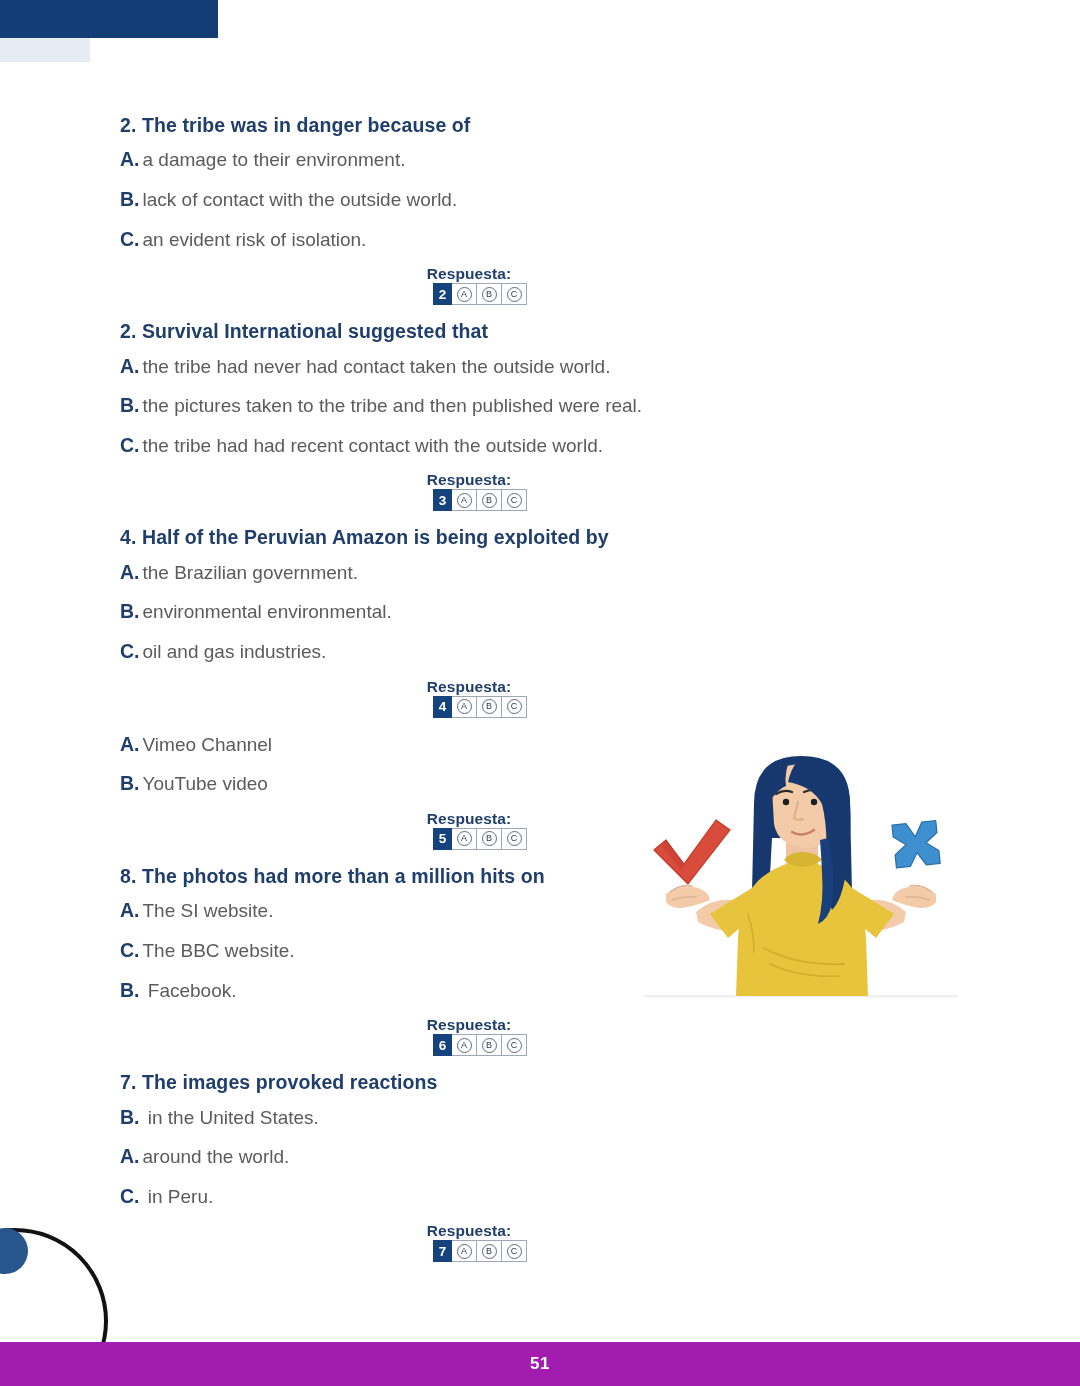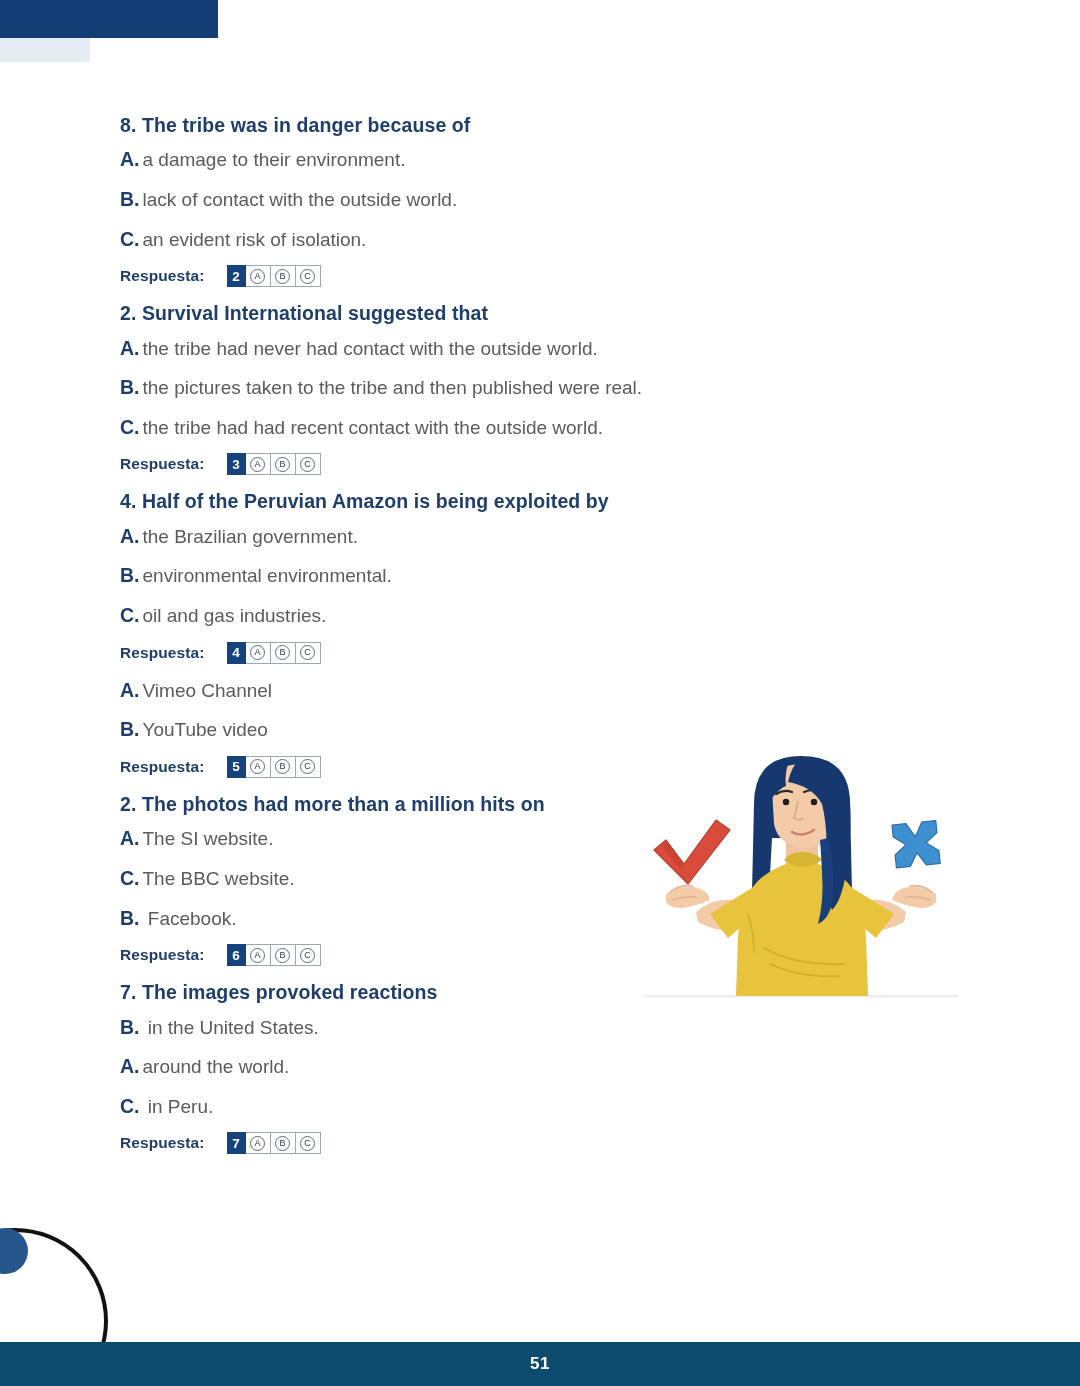--- a/index.html
+++ b/index.html
@@ -91,20 +91,21 @@
     font-size: 19.5px;
     margin-right: 3px;
   }
 
   
   .answer-row {
     display: flex;
     align-items: center;
     margin-top: 2px;
     margin-bottom: 8px;
+    flex-direction: column;
   }
   .answer-label {
     color: #1F3E6B;
     font-size: 15.5px;
     font-weight: bold;
     letter-spacing: 0.1px;
     margin-right: 22px;
   }
   .answer-widget {
     display: inline-flex;
@@ -159,21 +160,21 @@
     height: 270px;
   }
 
   
   .footer-bar {
     position: absolute;
     left: 0;
     bottom: 0;
     width: 1080px;
     height: 44px;
-    background: #0c4a6e;
+    background: #a21caf;
     display: flex;
     align-items: center;
     justify-content: center;
   }
   .footer-page {
     color: #ffffff;
     font-size: 17px;
     font-weight: bold;
     letter-spacing: 0.5px;
   }
@@ -185,21 +186,21 @@
 
   <div class="deco-navy-bar"></div>
   <div class="deco-light-bar"></div>
 
   <div class="deco-ring"></div>
   <div class="deco-dot"></div>
 
   <div class="content">
 
     <div class="question-block">
-      <p class="q-title">8. The tribe was in danger because of</p>
+      <p class="q-title">2. The tribe was in danger because of</p>
       <div class="option">
         <span class="opt-letter">A.</span><span>a damage to their environment.</span>
       </div>
       <div class="option">
         <span class="opt-letter">B.</span><span>lack of contact with the outside world.</span>
       </div>
       <div class="option">
         <span class="opt-letter">C.</span><span>an evident risk of isolation.</span>
       </div>
       <div class="answer-row">
@@ -215,21 +216,21 @@
           <span class="aw-choice">
               <span class="aw-circle">C</span>
             </span>
         </span>
       </div>
     </div>
 
     <div class="question-block">
       <p class="q-title">2. Survival International suggested that</p>
       <div class="option">
-        <span class="opt-letter">A.</span><span>the tribe had never had contact with the outside world.</span>
+        <span class="opt-letter">A.</span><span>the tribe had never had contact taken the outside world.</span>
       </div>
       <div class="option">
         <span class="opt-letter">B.</span><span>the pictures taken to the tribe and then published were real.</span>
       </div>
       <div class="option">
         <span class="opt-letter">C.</span><span>the tribe had had recent contact with the outside world.</span>
       </div>
       <div class="answer-row">
         <span class="answer-label">Respuesta:</span>
         <span class="answer-widget">
@@ -293,21 +294,21 @@
               <span class="aw-circle">B</span>
             </span>
           <span class="aw-choice">
               <span class="aw-circle">C</span>
             </span>
         </span>
       </div>
     </div>
 
     <div class="question-block">
-      <p class="q-title">2. The photos had more than a million hits on</p>
+      <p class="q-title">8. The photos had more than a million hits on</p>
       <div class="option">
         <span class="opt-letter">A.</span><span>The SI website.</span>
       </div>
       <div class="option">
         <span class="opt-letter">C.</span><span>The BBC website.</span>
       </div>
       <div class="option">
         <span class="opt-letter">B.</span><span> Facebook.</span>
       </div>
       <div class="answer-row">

